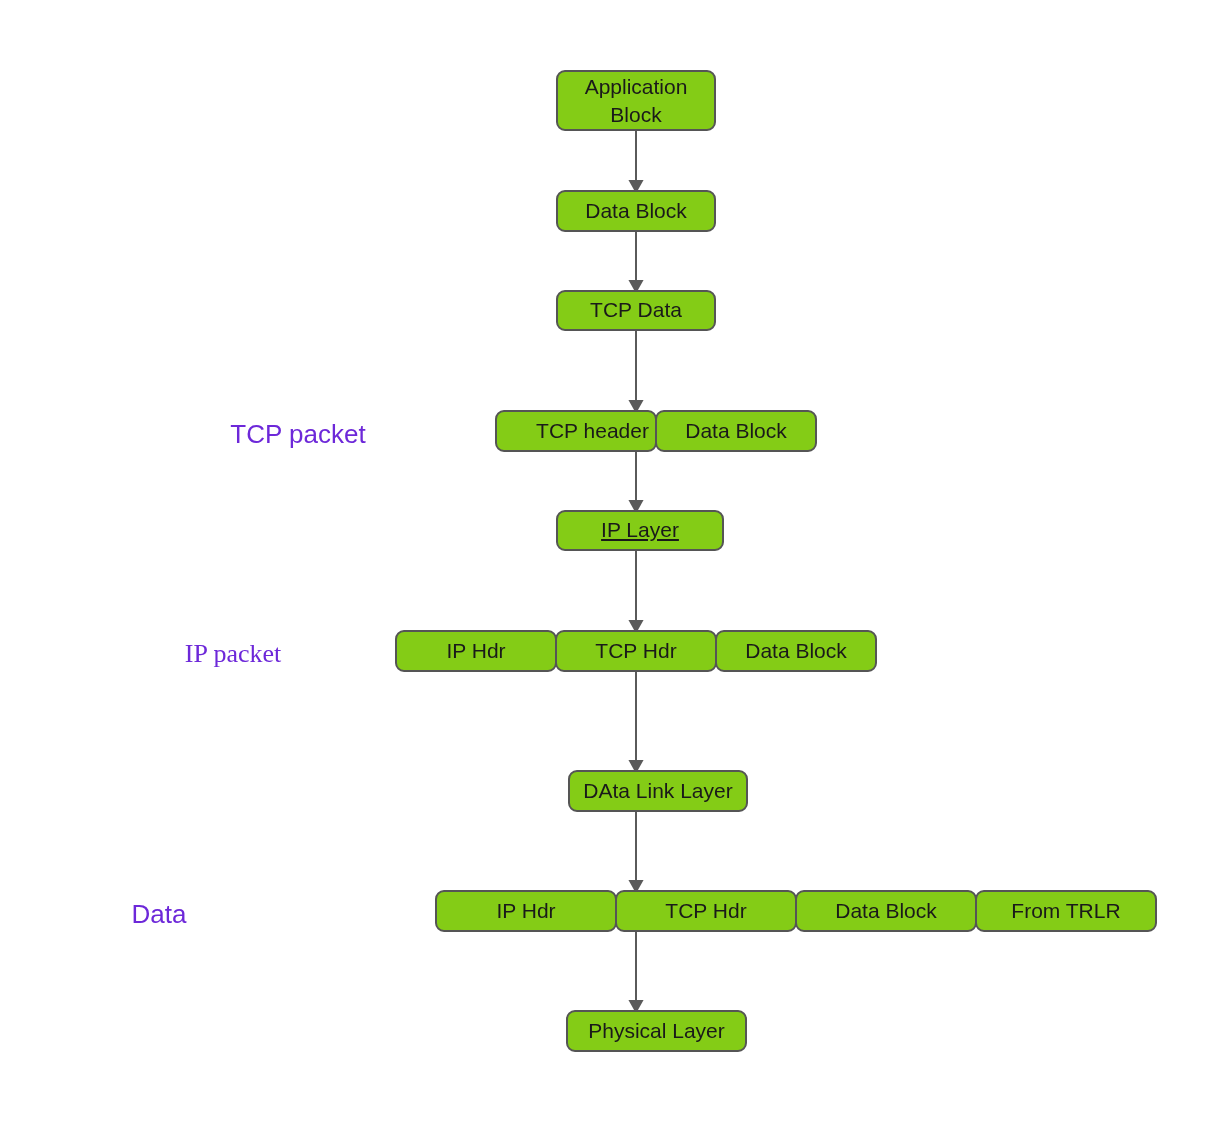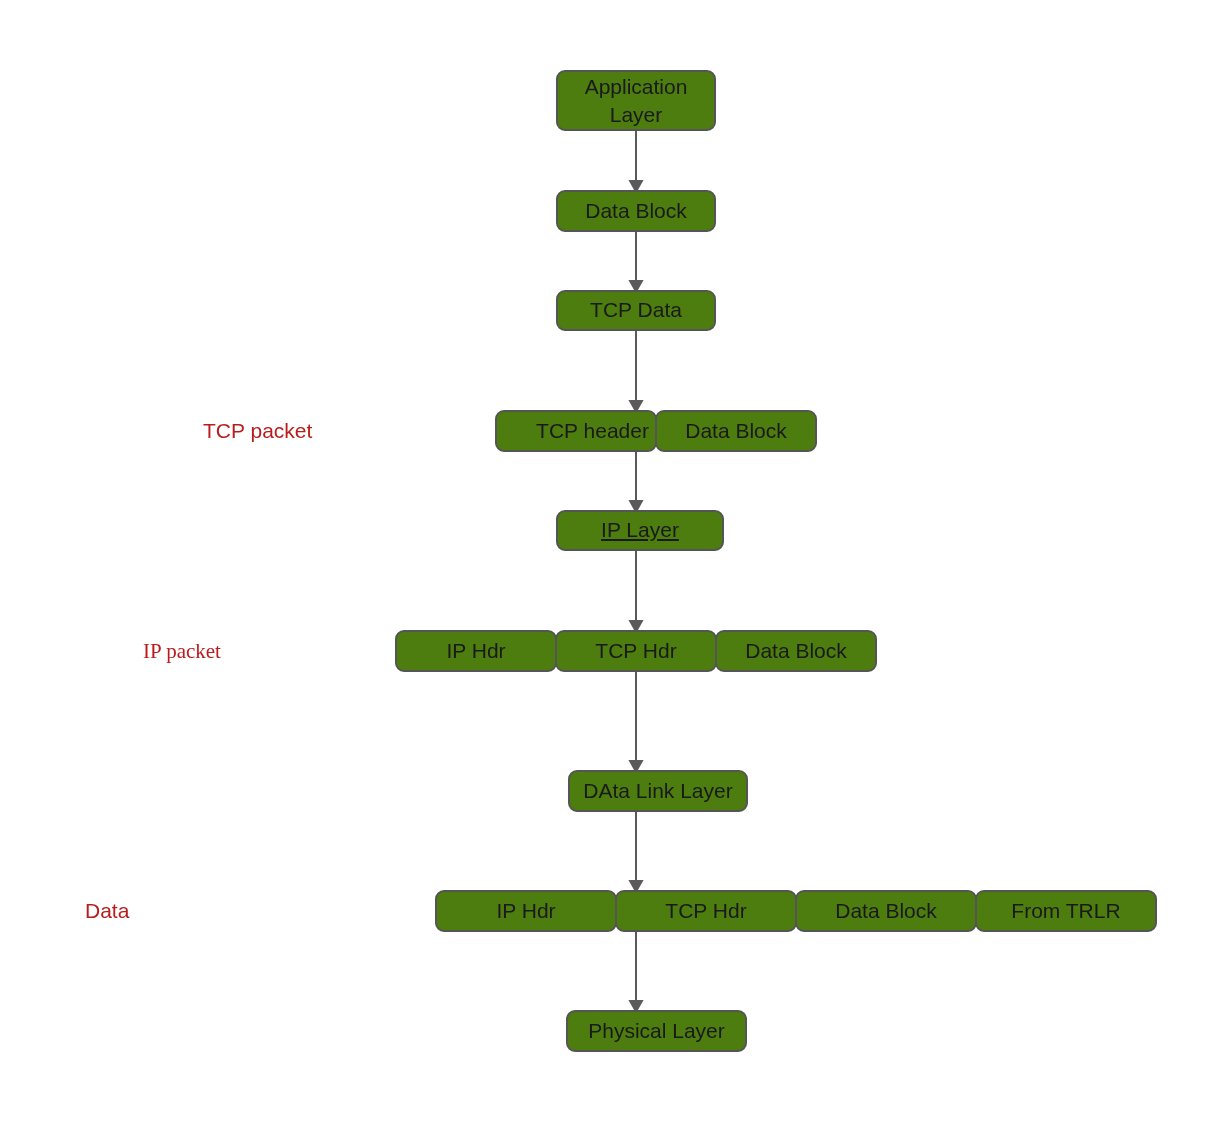--- a/index.html
+++ b/index.html
@@ -21,39 +21,39 @@
     left: 0;
     top: 0;
     width: 1232px;
     height: 1122px;
   }
   .node {
     position: absolute;
     box-sizing: border-box;
     border: 2px solid #555555;
     border-radius: 9px;
-    background: #4d7c0f;
+    background: #84cc16;
     display: flex;
     align-items: center;
     justify-content: center;
     text-align: center;
     font-size: 21px;
     line-height: 1.25;
     color: #1a1a1a;
     z-index: 3;
   }
   .node.two-line {
     line-height: 1.3;
   }
   .row-label {
     position: absolute;
-    font-size: 21px;
-    color: #b91c1c;
+    font-size: 26px;
+    color: #6d28d9;
     white-space: nowrap;
-    text-align: left;
+    text-align: center;
     z-index: 3;
   }
   .arrow-svg {
     position: absolute;
     left: 0;
     top: 0;
     width: 1232px;
     height: 1122px;
     z-index: 1;
     pointer-events: none;
@@ -78,21 +78,21 @@
       <line x1="636" y1="551" x2="636" y2="626" marker-end="url(#arrowhead)"></line>
       <line x1="636" y1="672" x2="636" y2="766" marker-end="url(#arrowhead)"></line>
       <line x1="636" y1="812" x2="636" y2="886" marker-end="url(#arrowhead)"></line>
       <line x1="636" y1="932" x2="636" y2="1006" marker-end="url(#arrowhead)"></line>
     </g>
   </svg>
 
   <div class="node two-line" style="left:556px; top:70px; width:160px; height:61px;">
     <span>
       <span>Application</span><br>
-      <span>Layer</span>
+      <span>Block</span>
     </span>
   </div>
 
   <div class="node" style="left:556px; top:190px; width:160px; height:42px;">
     <span>Data Block</span>
   </div>
 
   <div class="node" style="left:556px; top:290px; width:160px; height:41px;">
     <span>TCP Data</span>
   </div>

